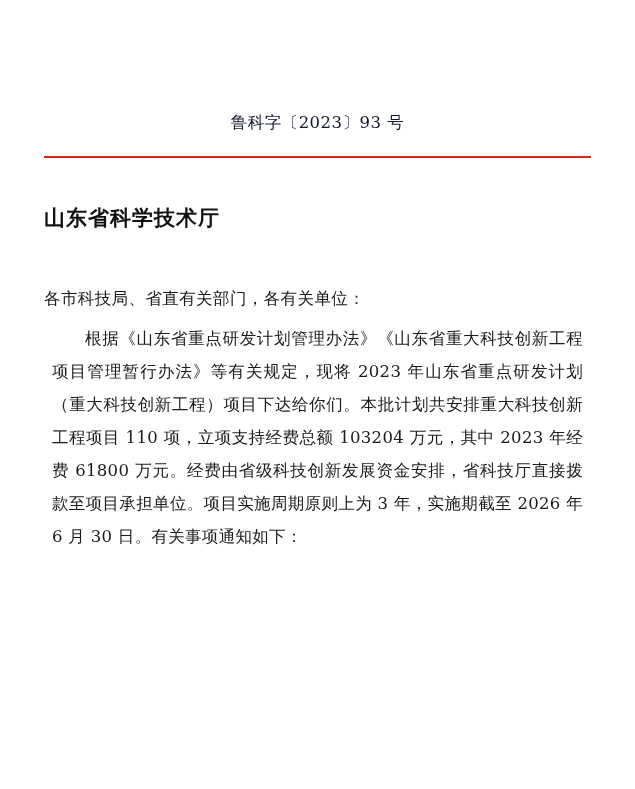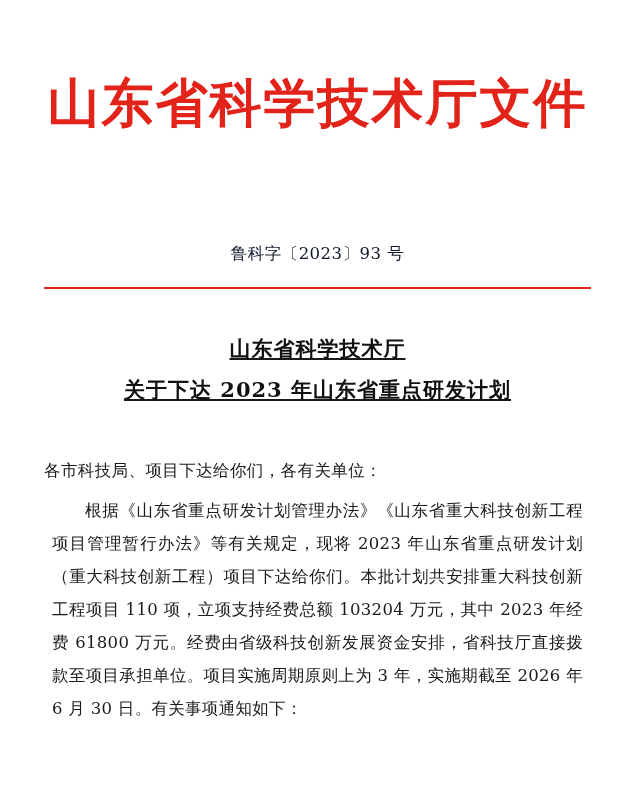--- a/index.html
+++ b/index.html
@@ -40,22 +40,21 @@
     color: #0f172a;
   }
   .red-rule {
     height: 2px;
     background: #e2231a;
     margin-top: 22px;
     width: 100%;
   }
   .title-block {
     margin-top: 40px;
-    text-align: center;
-    text-decoration: underline;
+    text-align: left;
   }
   .title-line {
     font-size: 21px;
     font-weight: bold;
     line-height: 1.95;
     letter-spacing: 1px;
     color: #111;
   }
   .salutation {
     margin-top: 44px;
@@ -71,28 +70,26 @@
     text-justify: inter-ideograph;
     text-indent: 2em;
     margin: 8px;
   }
 </style>
 </head>
 <body>
 
 <div class="page">
 
-  <div class="doc-header">山东省科学技术厅文件</div>
 
   <div class="doc-number">鲁科字〔2023〕93 号</div>
 
   <div class="red-rule"></div>
 
   <div class="title-block">
     <div class="title-line">山东省科学技术厅</div>
-    <div class="title-line">关于下达 2023 年山东省重点研发计划</div>
   </div>
 
-  <div class="salutation">各市科技局、项目下达给你们，各有关单位：</div>
+  <div class="salutation">各市科技局、省直有关部门，各有关单位：</div>
 
   <p class="body-para">根据《山东省重点研发计划管理办法》《山东省重大科技创新工程项目管理暂行办法》等有关规定，现将 2023 年山东省重点研发计划（重大科技创新工程）项目下达给你们。本批计划共安排重大科技创新工程项目 110 项，立项支持经费总额 103204 万元，其中 2023 年经费 61800 万元。经费由省级科技创新发展资金安排，省科技厅直接拨款至项目承担单位。项目实施周期原则上为 3 年，实施期截至 2026 年 6 月 30 日。有关事项通知如下：</p>
 
 </div>
 
 </body></html>

